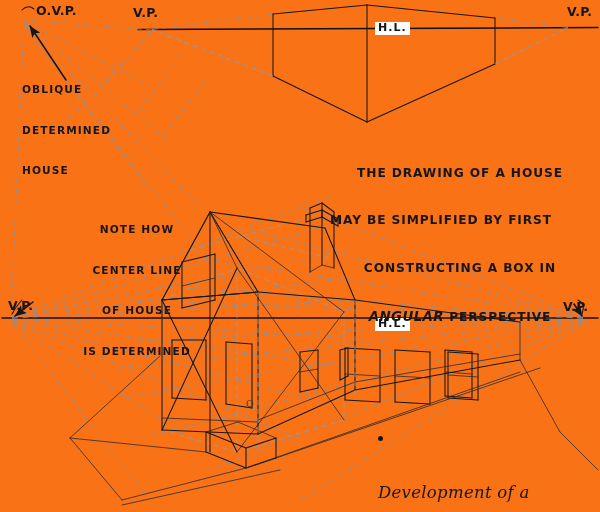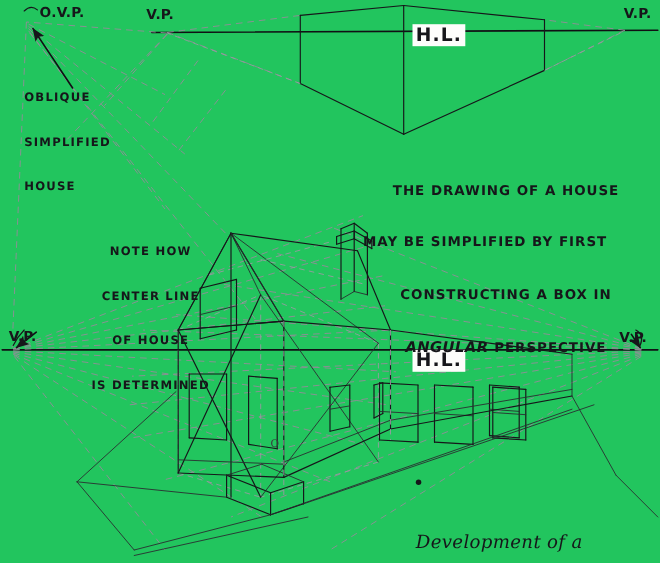--- a/index.html
+++ b/index.html
@@ -5,21 +5,21 @@
 <style>
   html, body {
     margin: 0;
     padding: 0;
     background: #ffffff;
   }
   #page {
     position: relative;
     width: 600px;
     height: 512px;
-    background: #22c55e;
+    background: #f97316;
     overflow: hidden;
     font-family: "DejaVu Sans", sans-serif;
   }
   #page svg {
     position: absolute;
     left: 0;
     top: 0;
     width: 600px;
     height: 512px;
   }
@@ -30,21 +30,21 @@
     white-space: pre;
     letter-spacing: 0.6px;
     line-height: 1.18;
   }
   .vp-label {
     font-size: 12.5px;
     font-weight: 700;
     letter-spacing: 0.2px;
   }
   .hl-label {
-    font-size: 17px;
+    font-size: 11px;
     font-weight: 700;
     letter-spacing: 1px;
     background: #fdfdfb;
     padding: 0 3px;
   }
   .note-block {
     font-size: 10.6px;
     font-weight: 700;
     letter-spacing: 1.1px;
     line-height: 1.28;
@@ -333,21 +333,21 @@
     </g>
 
     <line class="ink-thin" x1="560" y1="432" x2="598" y2="470"></line>
     <line class="ink-thin" x1="520" y1="360" x2="560" y2="432"></line>
   </svg>
 
   <div class="label vp-label" style="left:36px; top:4px;">O.V.P.</div>
 
   <div class="label note-block" style="left:22px; top:56px;">
     <div>OBLIQUE</div>
-    <div>SIMPLIFIED</div>
+    <div>DETERMINED</div>
     <div>HOUSE</div>
   </div>
 
   <div class="label vp-label" style="left:133px; top:6px;">V.P.</div>
   <div class="label vp-label" style="left:567px; top:5px;">V.P.</div>
 
   <div class="label hl-label" style="left:375px; top:22px;">H.L.</div>
 
   <div class="label vp-label" style="left:8px; top:299px;">V.P.</div>
   <div class="label vp-label" style="left:563px; top:300px;">V.P.</div>

